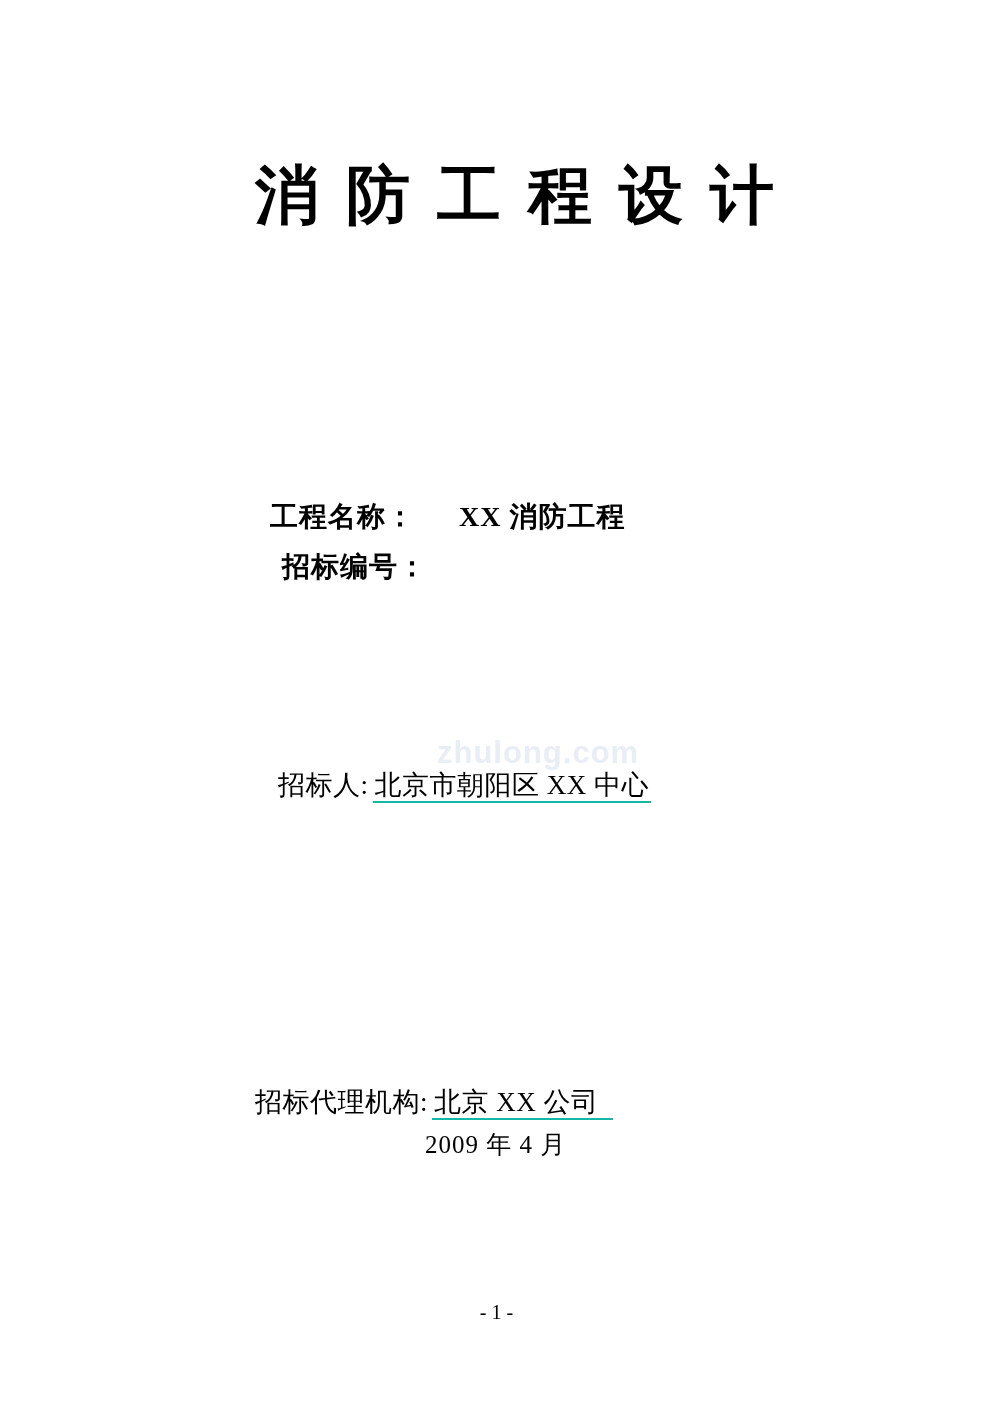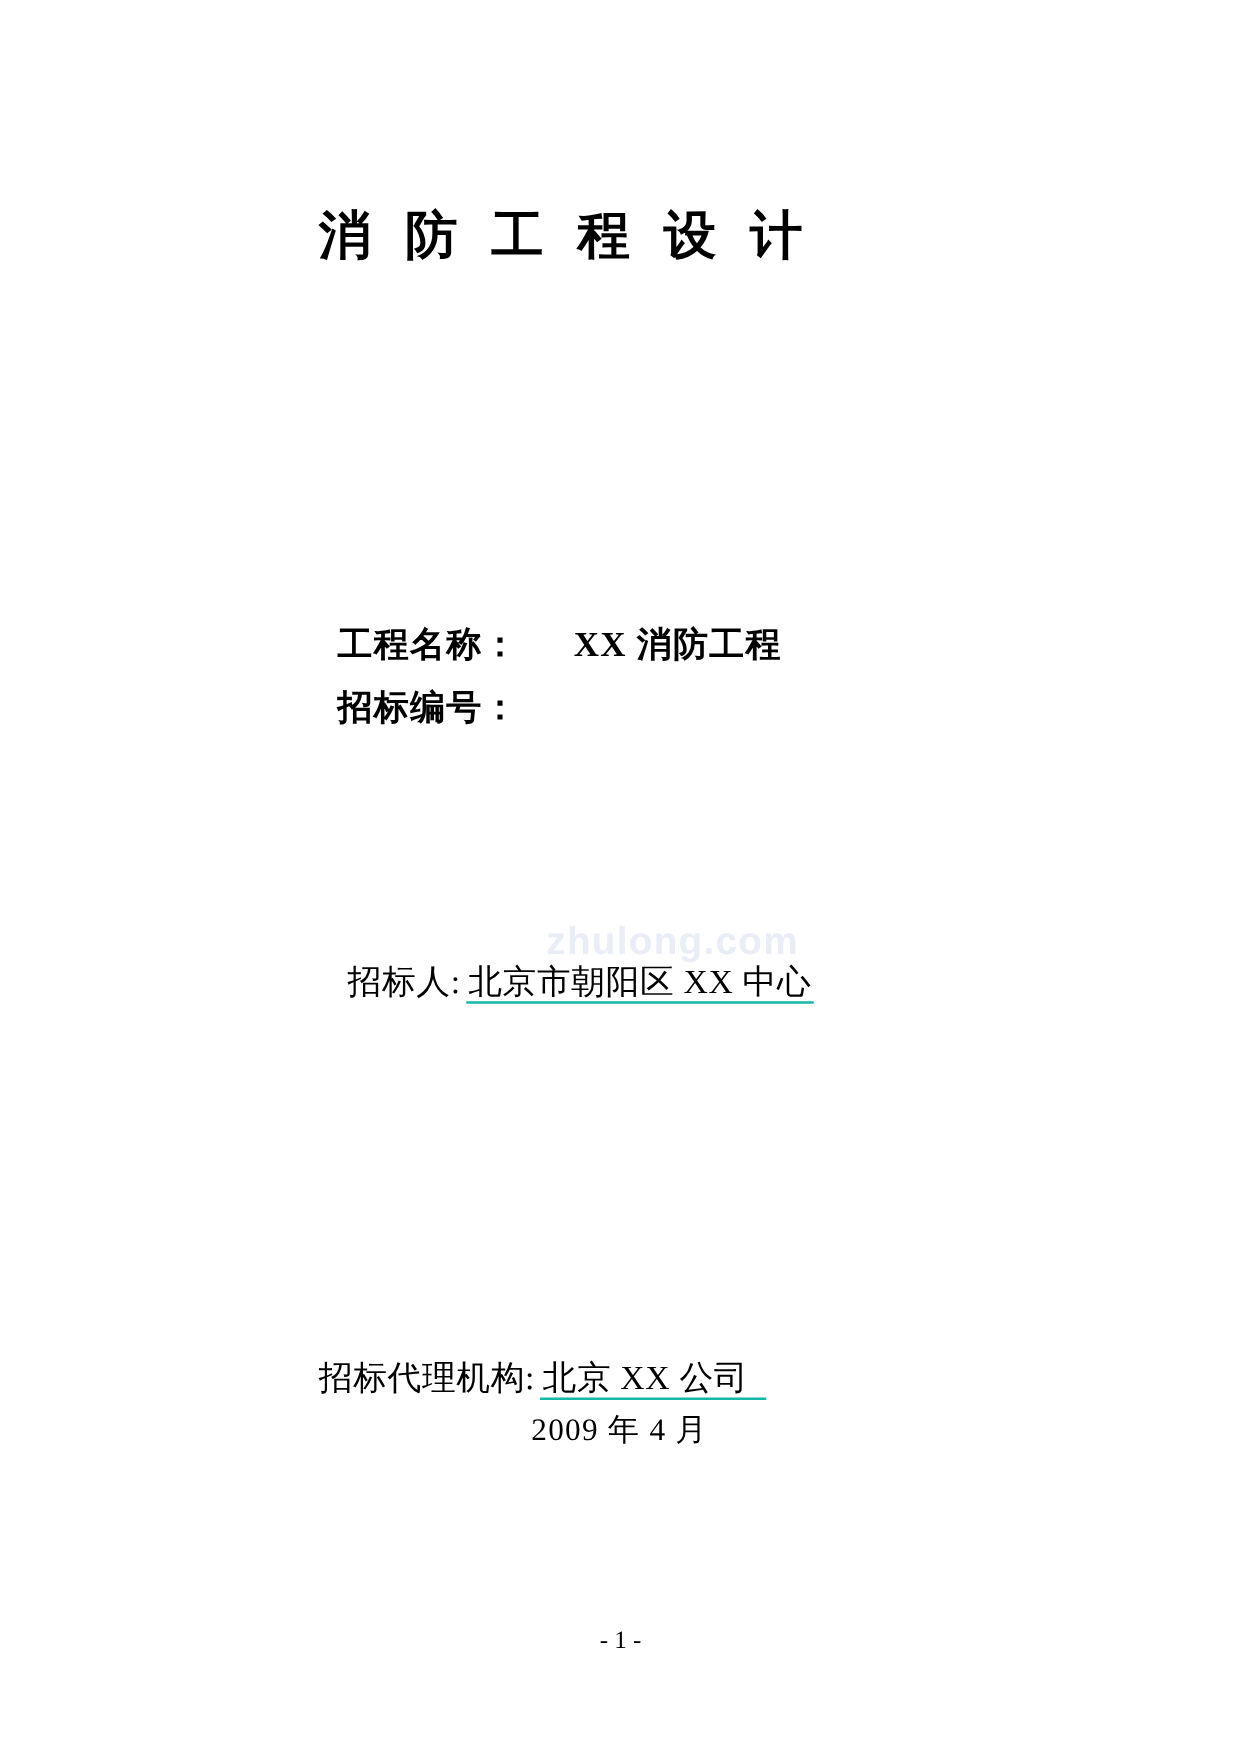--- a/index.html
+++ b/index.html
@@ -14,36 +14,37 @@
     margin: 0 auto;
     background: #ffffff;
     color: #000000;
     font-family: "Liberation Serif", "DejaVu Serif", serif;
     overflow: hidden;
   }
   .abs { position: absolute; white-space: nowrap; line-height: 1; margin: 0; }
 
   .title-l1 {
     left: 255px; top: 168px;
-    font-size: 42px; font-weight: bold;
+    font-size: 64px; font-weight: bold;
     letter-spacing: 27px;
+    font-family: Liberation Mono, monospace;
   }
   .title-l2 {
     left: 347px; top: 324px;
     font-size: 62px; font-weight: bold;
     letter-spacing: 33px;
   }
 
   .field-row {
     left: 270px;
     font-size: 28px; font-weight: bold;
     letter-spacing: 1px;
   }
   .row-project { top: 503px; }
-  .row-bidnum  { top: 553px; }
+  .row-bidnum  { top: 553px; margin-left: 12px; }
   .field-value-gap { margin-left: 36px; }
 
   .watermark {
     left: 437px; top: 737px;
     font-family: "Liberation Sans", "DejaVu Sans", sans-serif;
     font-size: 31px; font-weight: bold;
     letter-spacing: 1px;
   }
 
   .party-row {

